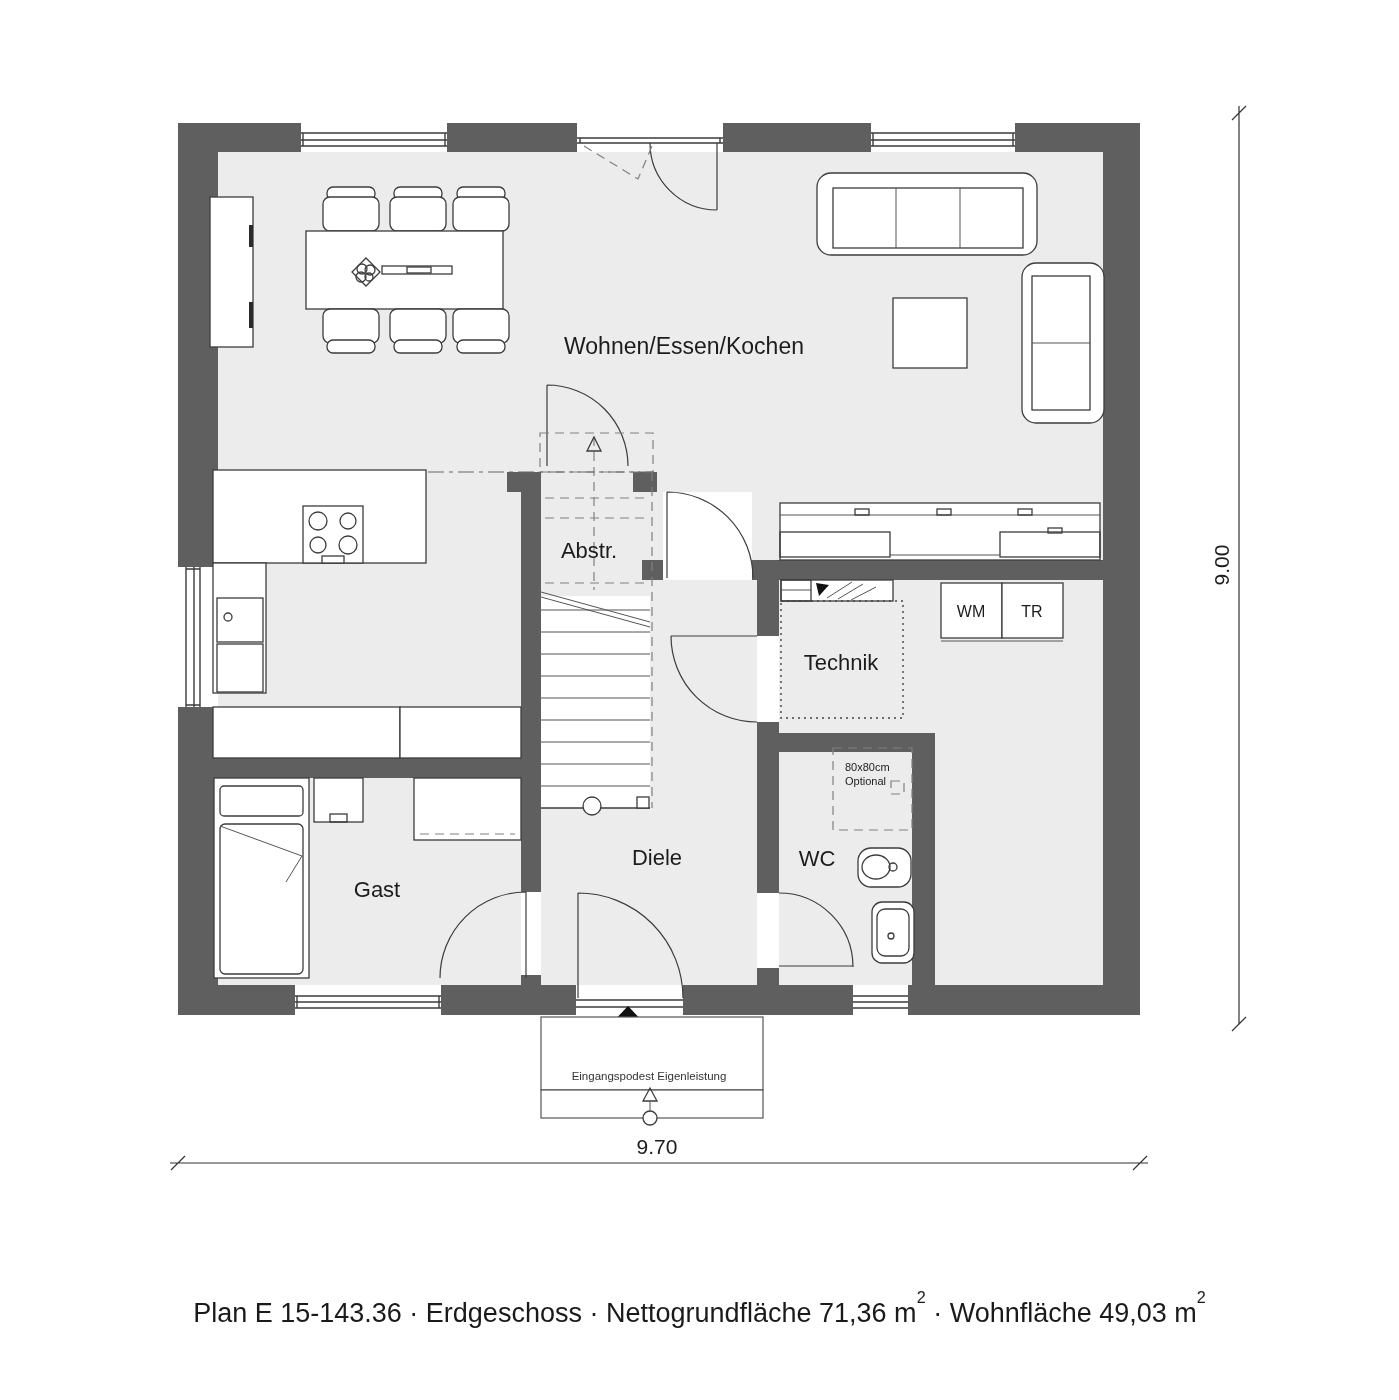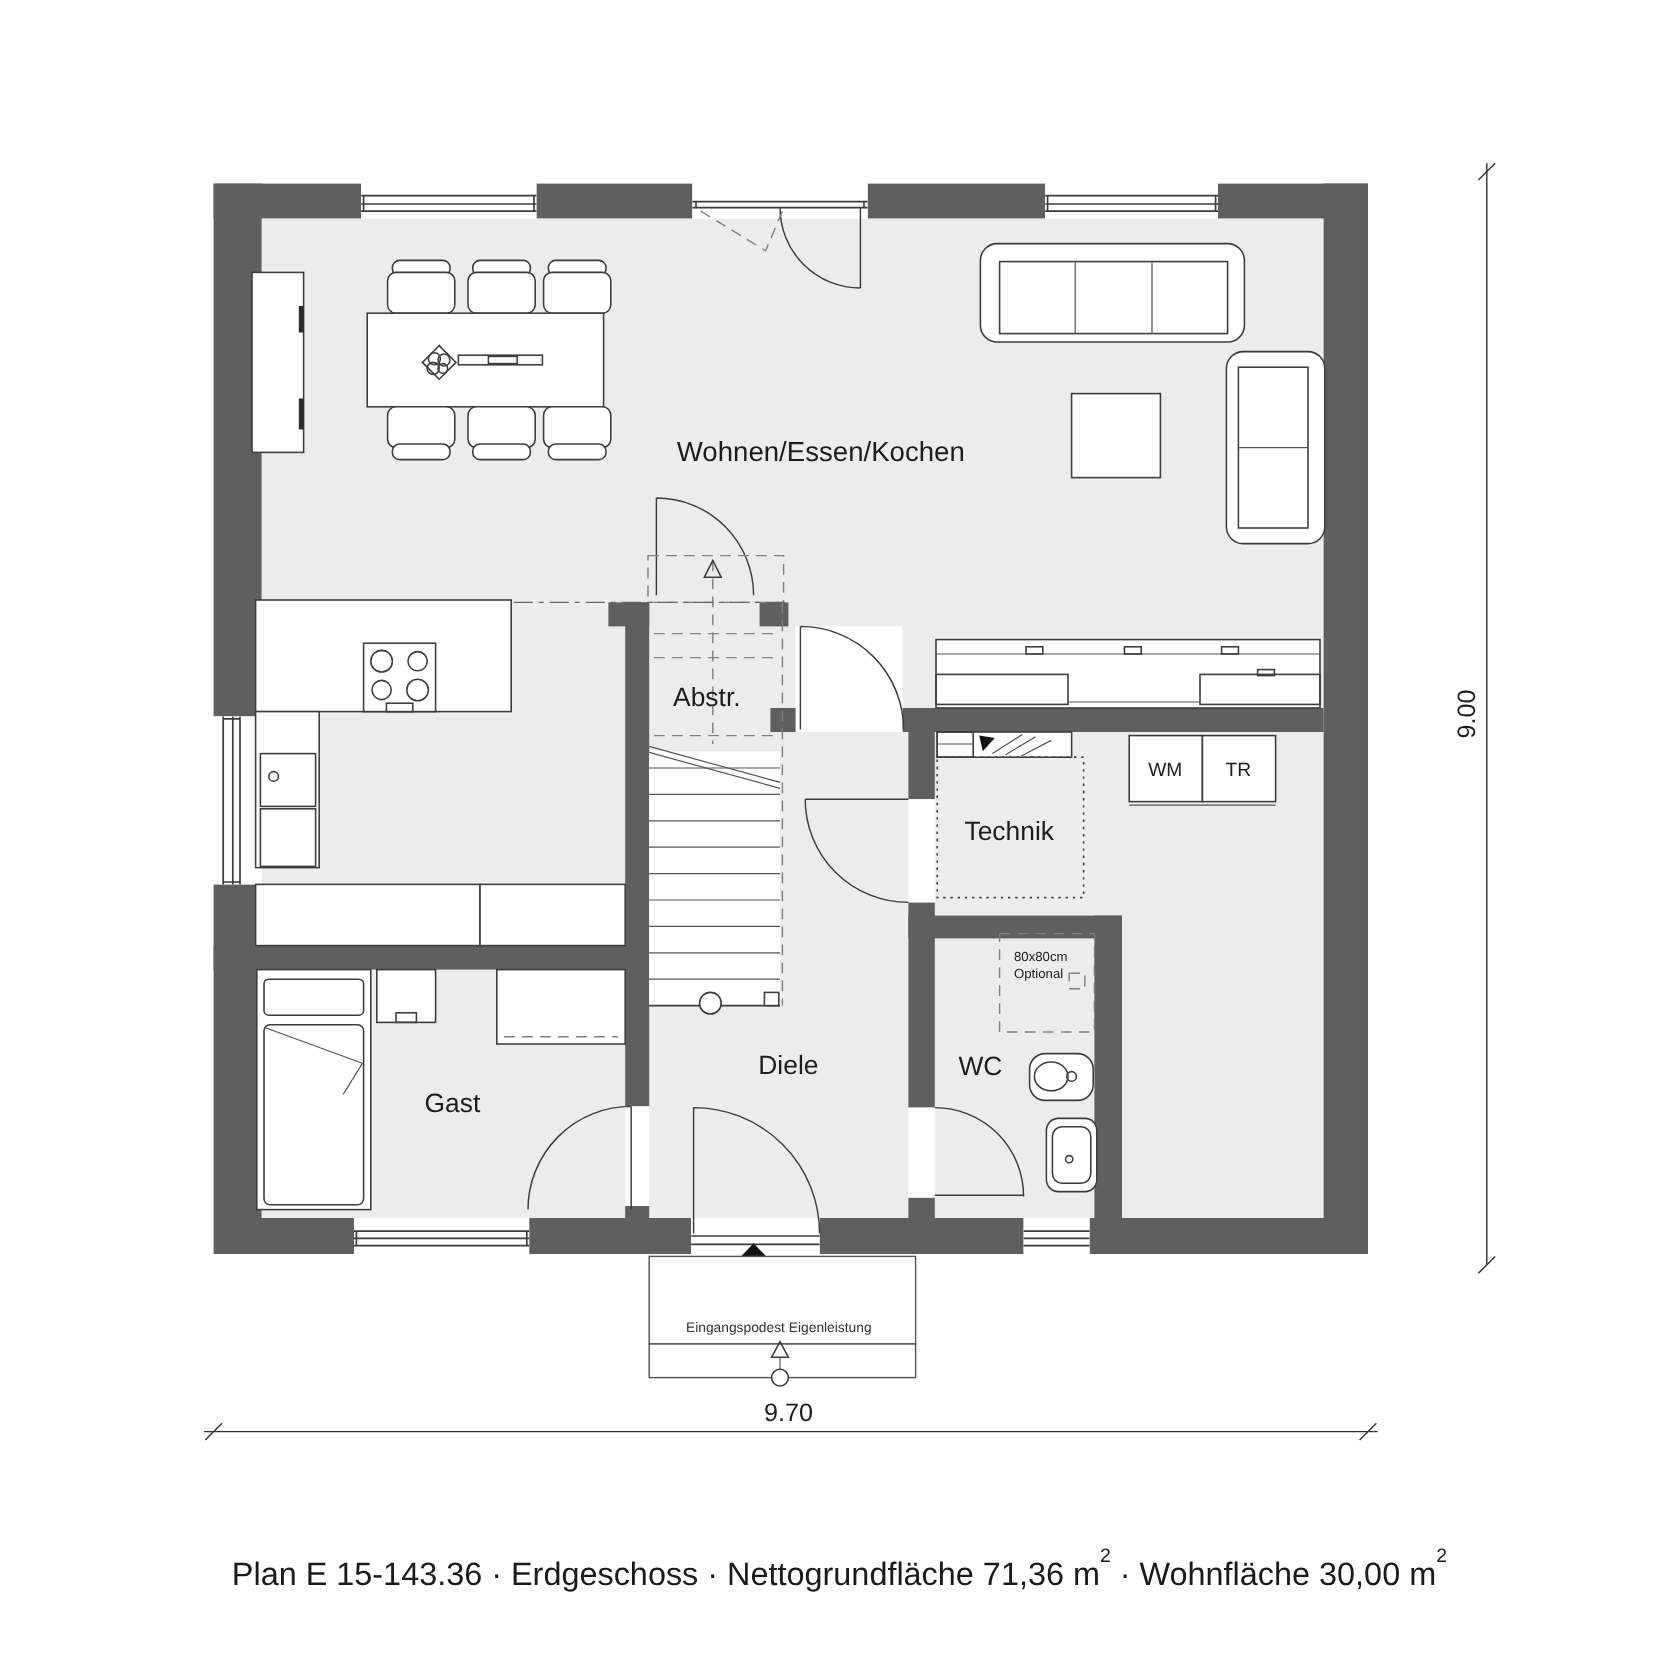--- a/index.html
+++ b/index.html
@@ -1,17 +1,17 @@
 <!DOCTYPE html>
 <html style="--wall: #5f5f5f; --floor: #ececec; --line: #3c3c3c;"><head>
 <meta charset="utf-8">
 <style>
   html,body{margin:0;padding:0;background:#fff;}
   body{width:1399px;height:1400px;position:relative;font-family:"Liberation Sans",sans-serif;}
-  .plan-wrap{position:absolute;inset:0;margin-top:30px;}
+  .plan-wrap{position:absolute;inset:0;}
   svg{display:block;}
   .wall{fill:var(--wall,#5f5f5f);stroke:none;}
   .floor{fill:var(--floor,#ececec);}
   .win{fill:#ffffff;}
   .ln{stroke:var(--line,#3c3c3c);stroke-width:1.4;fill:none;}
   .ln-thin{stroke:#555555;stroke-width:1;fill:none;}
   .furn{fill:#ffffff;stroke:var(--line,#3c3c3c);stroke-width:1.3;}
   .furn-nf{fill:none;stroke:var(--line,#3c3c3c);stroke-width:1.3;}
   .door{stroke:var(--line,#3c3c3c);stroke-width:1.2;fill:none;}
   .dash{stroke:#808080;stroke-width:1.2;fill:none;stroke-dasharray:9 6;}
@@ -255,14 +255,14 @@
     <text class="tiny-label" x="845" y="771">80x80cm</text>
     <text class="tiny-label" x="845" y="785">Optional</text>
     <text class="note-label" x="649" y="1080">Eingangspodest Eigenleistung</text>
     <text class="dim-label" x="657" y="1154">9.70</text>
     <text class="dim-label" x="1229" y="565" transform="rotate(-90 1229 565)">9.00</text>
   </g>
 </svg>
 </div>
 
 <div class="caption">
-  <span>Plan E 15-143.36 · Erdgeschoss · Nettogrundfläche 71,36 m</span><sup>2</sup><span> · Wohnfläche 30,00 m</span><sup>2</sup>
+  <span>Plan E 15-143.36 · Erdgeschoss · Nettogrundfläche 71,36 m</span><sup>2</sup><span> · Wohnfläche 49,03 m</span><sup>2</sup>
 </div>
 
 </body></html>

